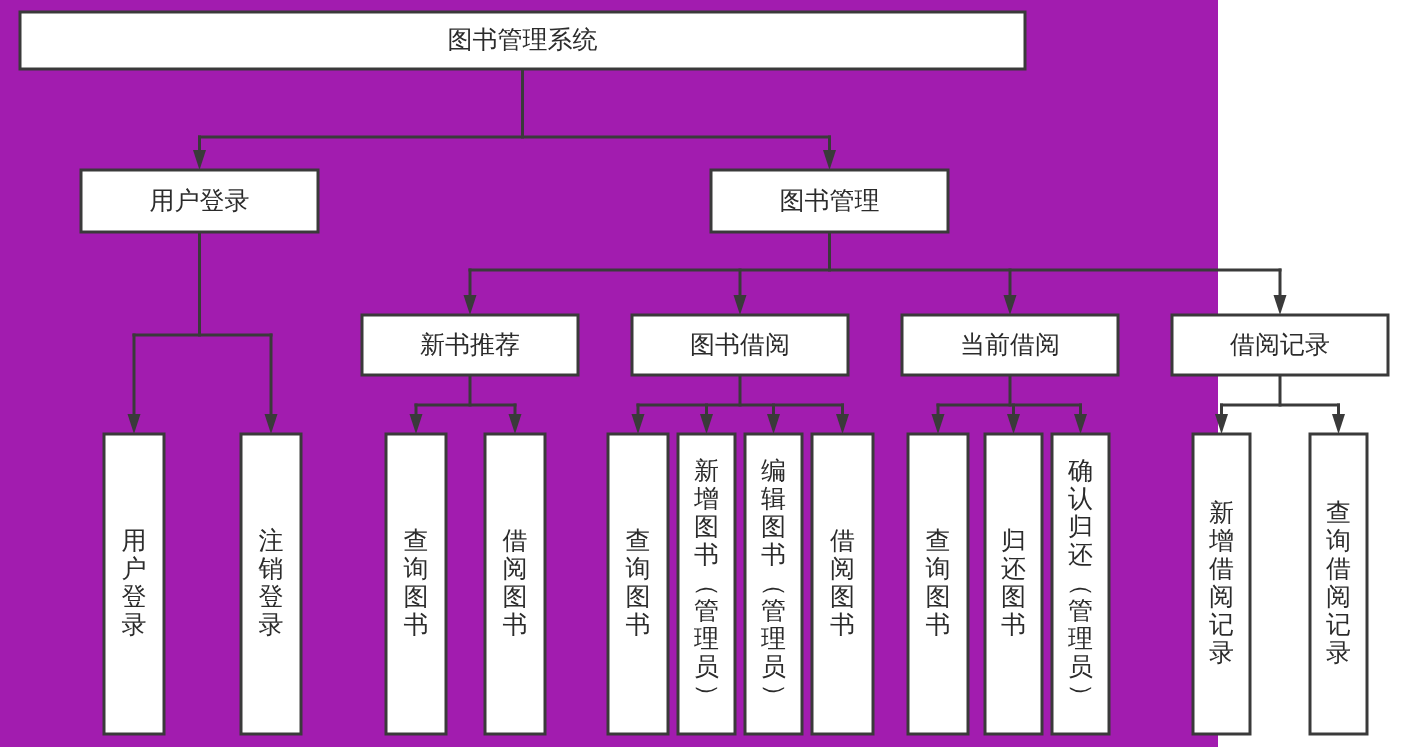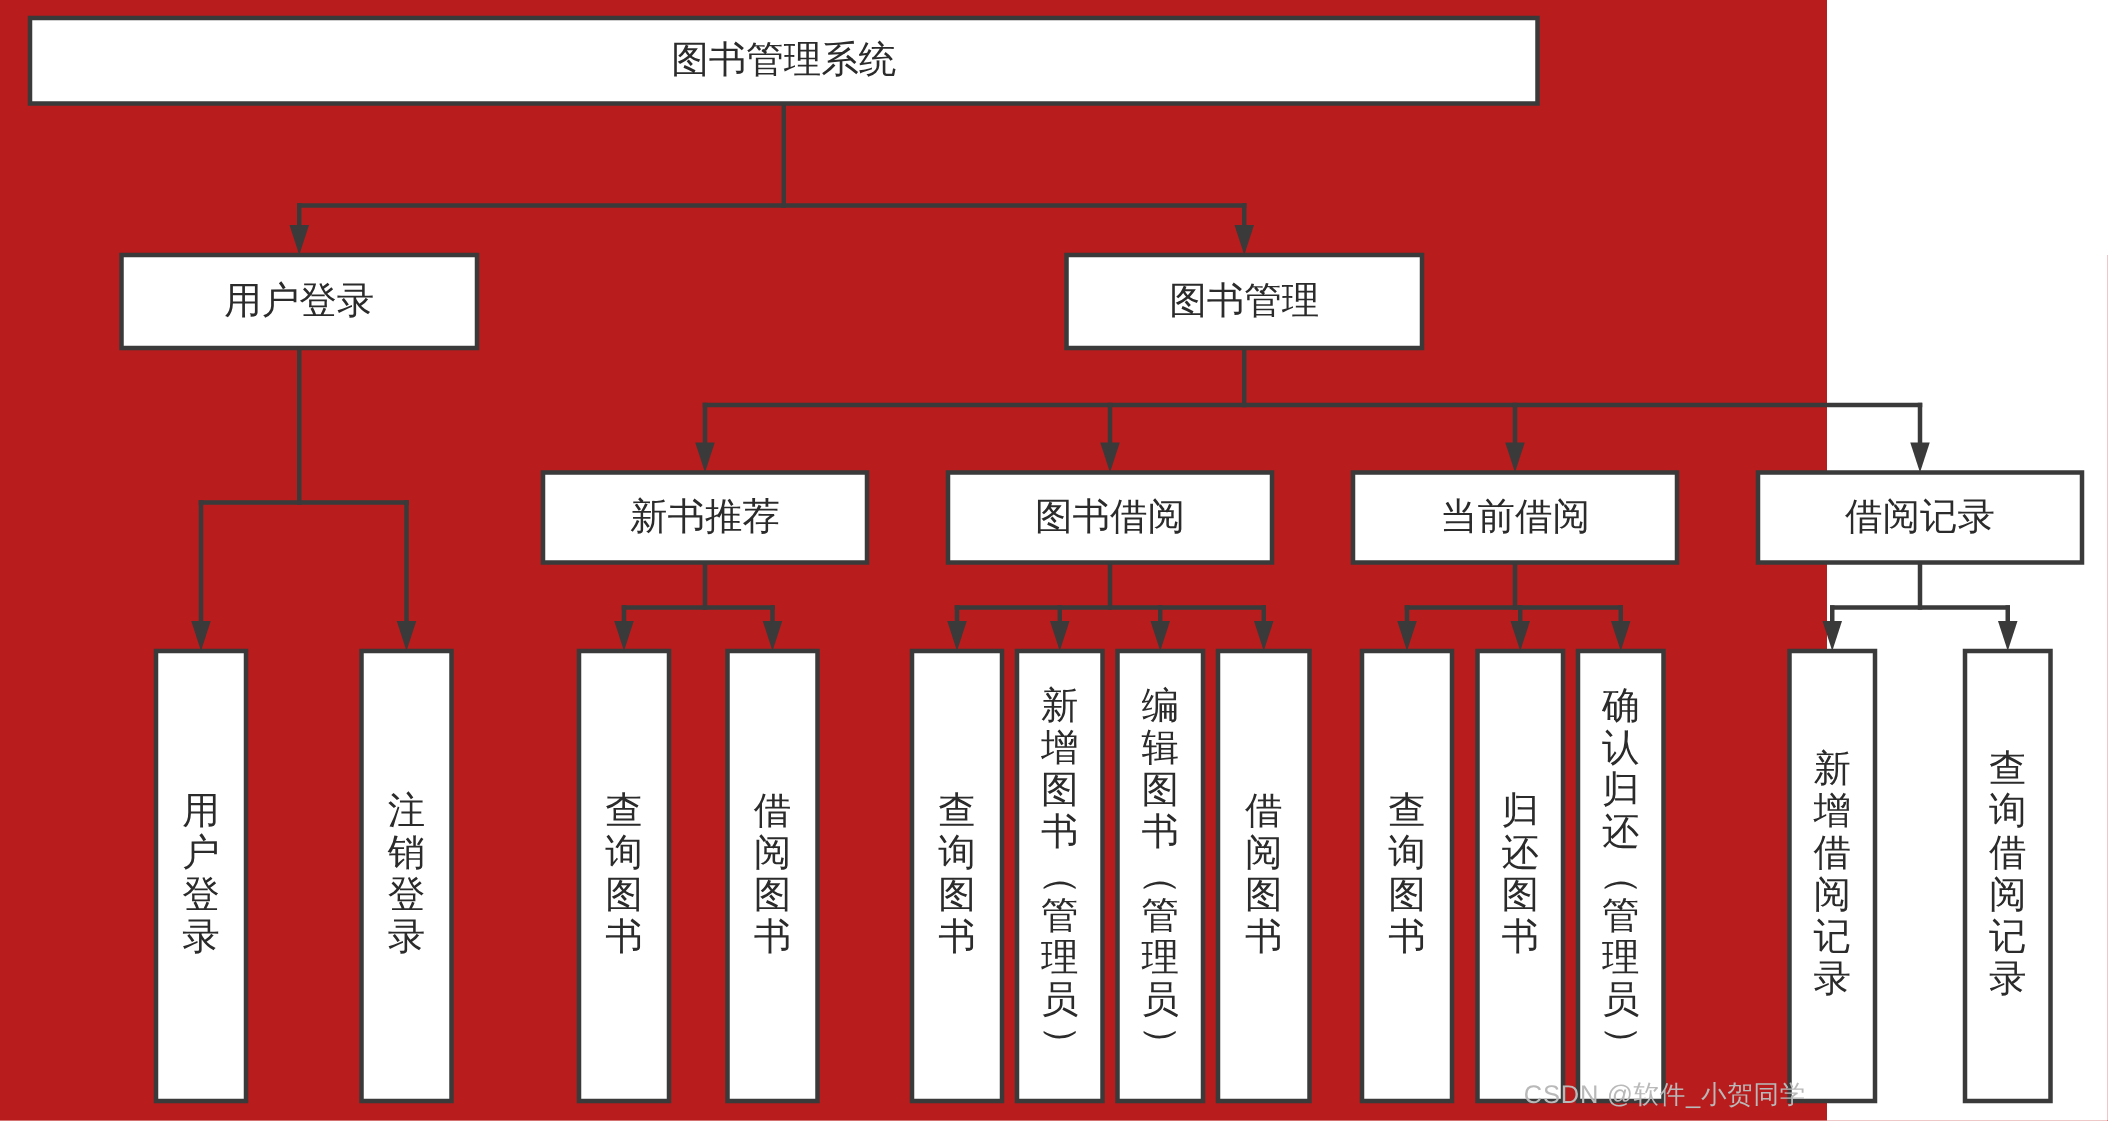--- a/index.html
+++ b/index.html
@@ -10,21 +10,21 @@
   body {
     width: 1405px;
     height: 747px;
     font-family: "Liberation Sans", "DejaVu Sans", sans-serif;
     overflow: hidden;
   }
   #diagram-root {
     position: relative;
     width: 1218px;
     height: 747px;
-    background: #b91c1c;
+    background: #a21caf;
   }
   svg.diagram-canvas {
     position: absolute;
     left: 0;
     top: 0;
     width: 1405px;
     height: 747px;
     display: block;
   }
   .node-box {
@@ -274,14 +274,13 @@
           <rect class="node-box" x="1310" y="434" width="57" height="300"></rect>
           <text class="node-label-v-char" x="1338.5" y="514">查</text>
           <text class="node-label-v-char" x="1338.5" y="542">询</text>
           <text class="node-label-v-char" x="1338.5" y="570">借</text>
           <text class="node-label-v-char" x="1338.5" y="598">阅</text>
           <text class="node-label-v-char" x="1338.5" y="626">记</text>
           <text class="node-label-v-char" x="1338.5" y="654">录</text>
         </g>
       </g>
     </svg>
-  <div class="watermark-text">CSDN @软件_小贺同学</div>
 </div>
 
 </body></html>

